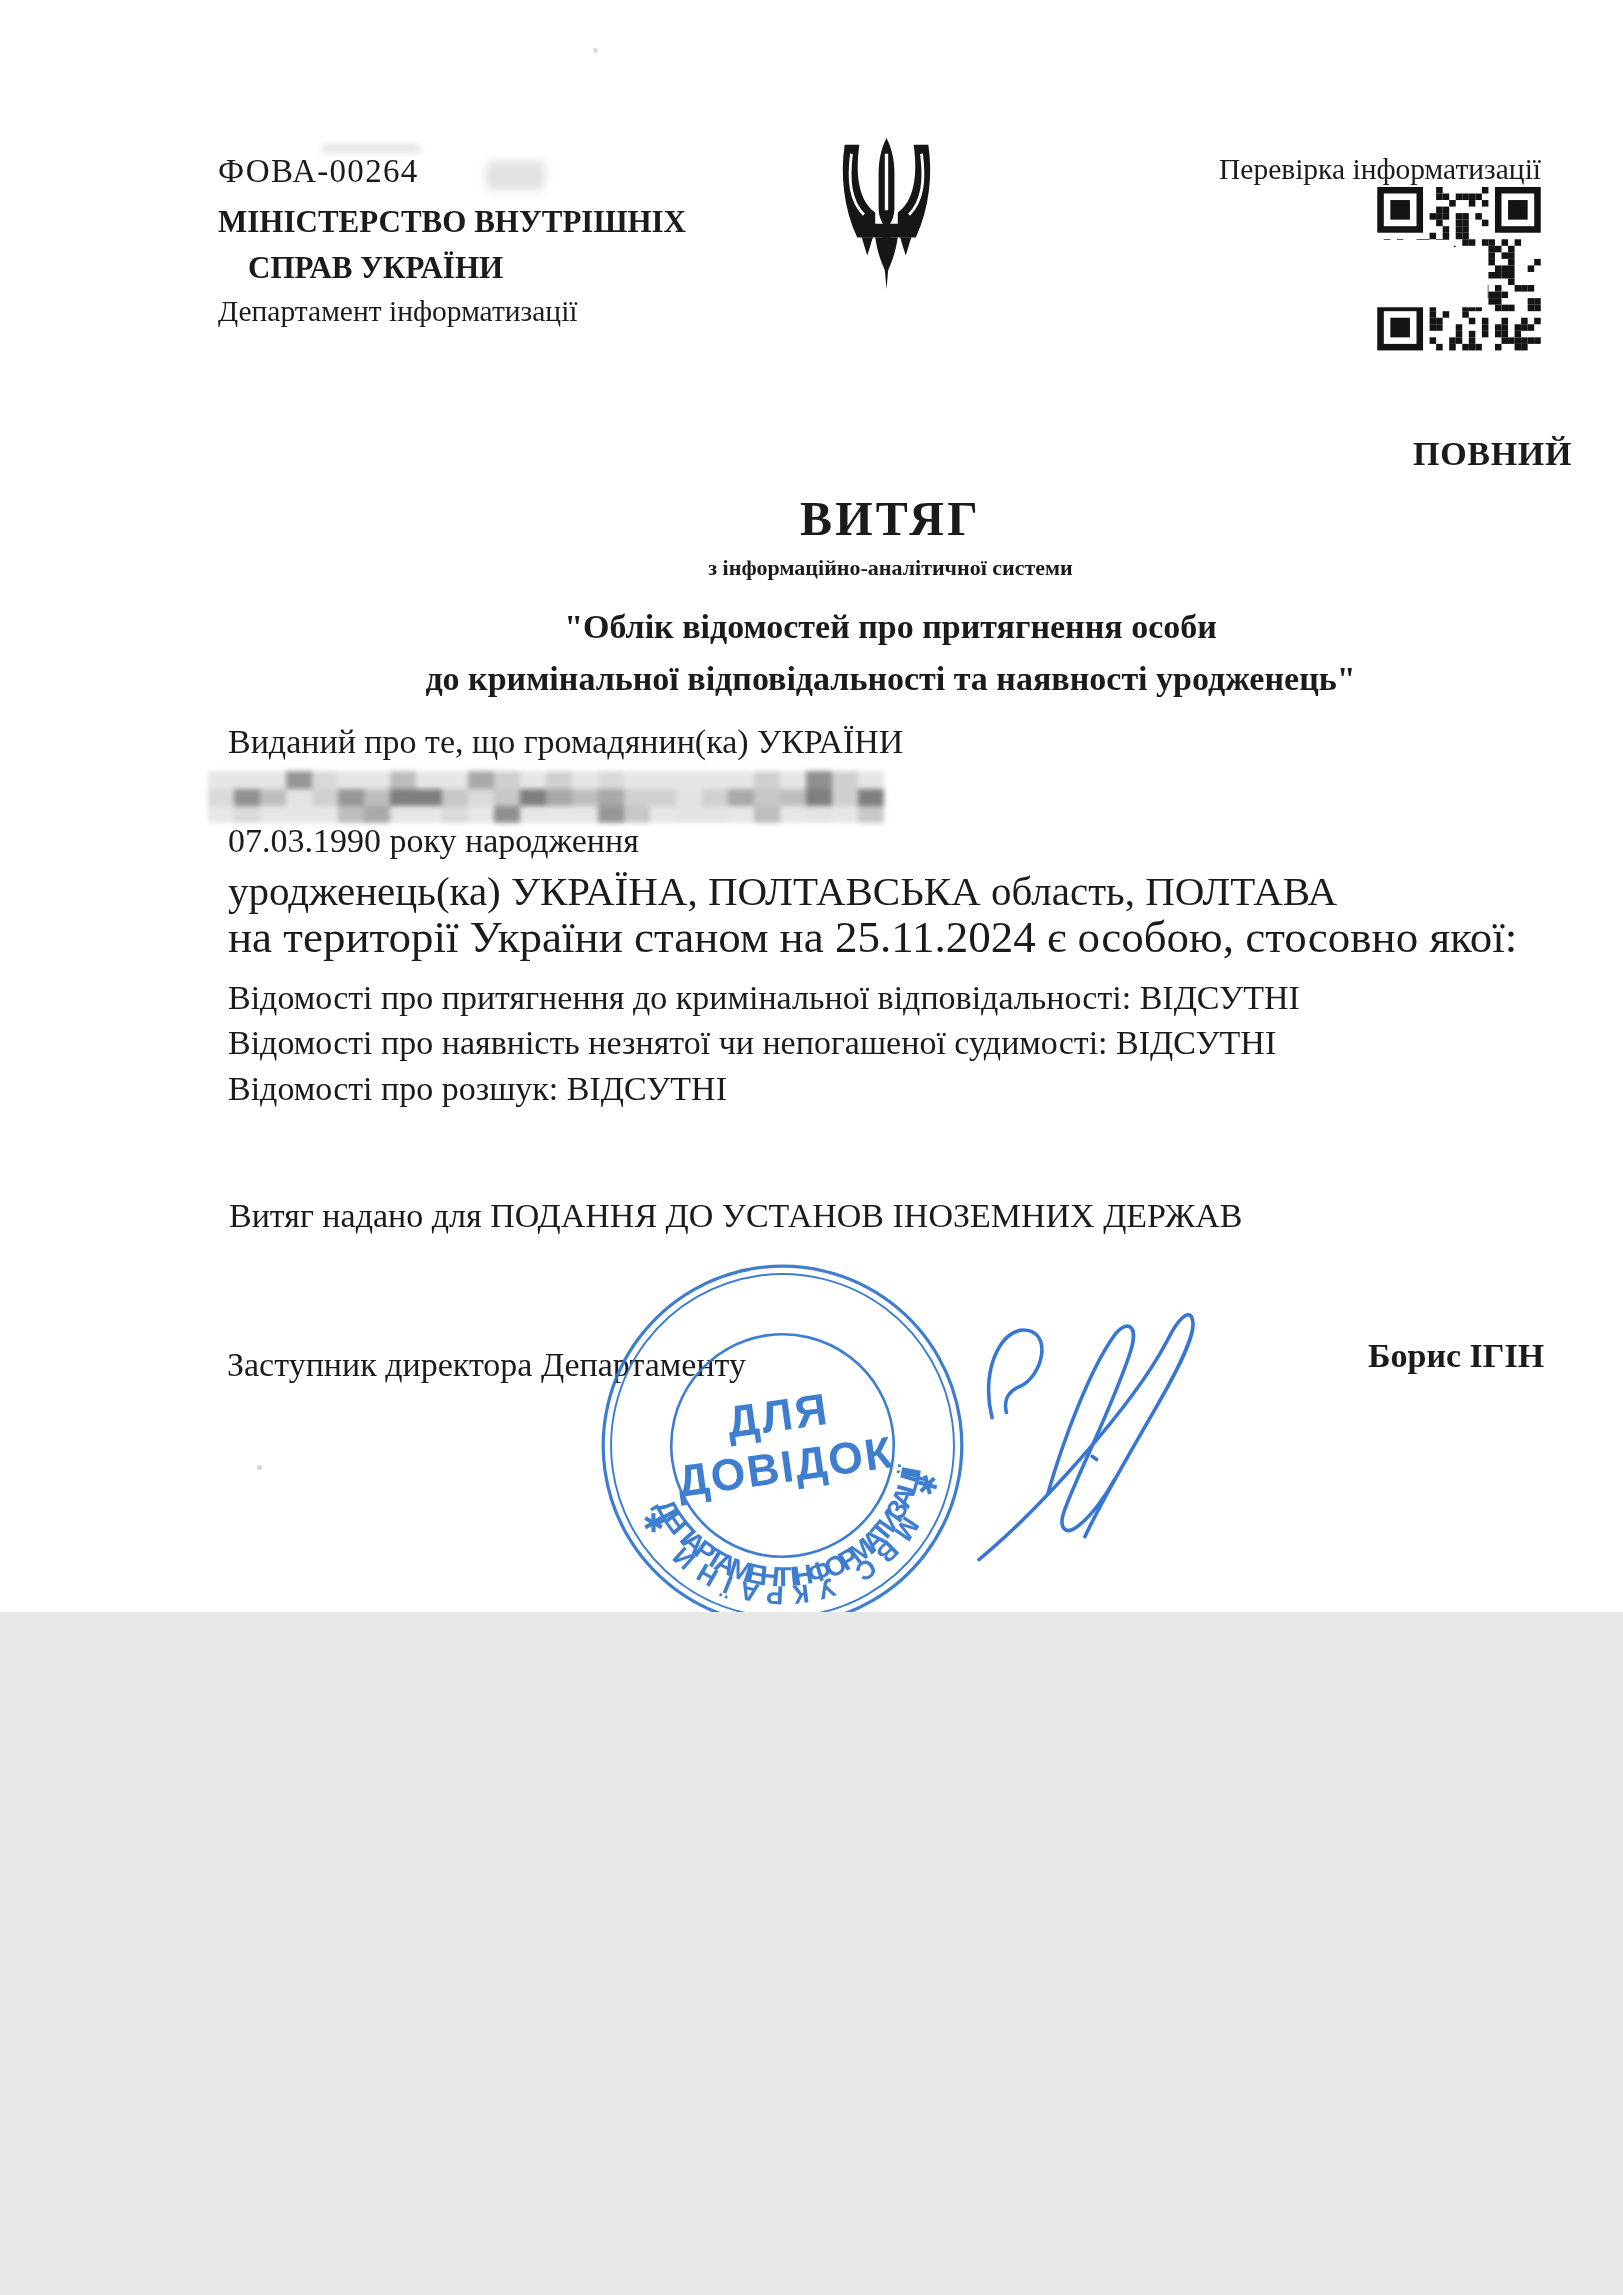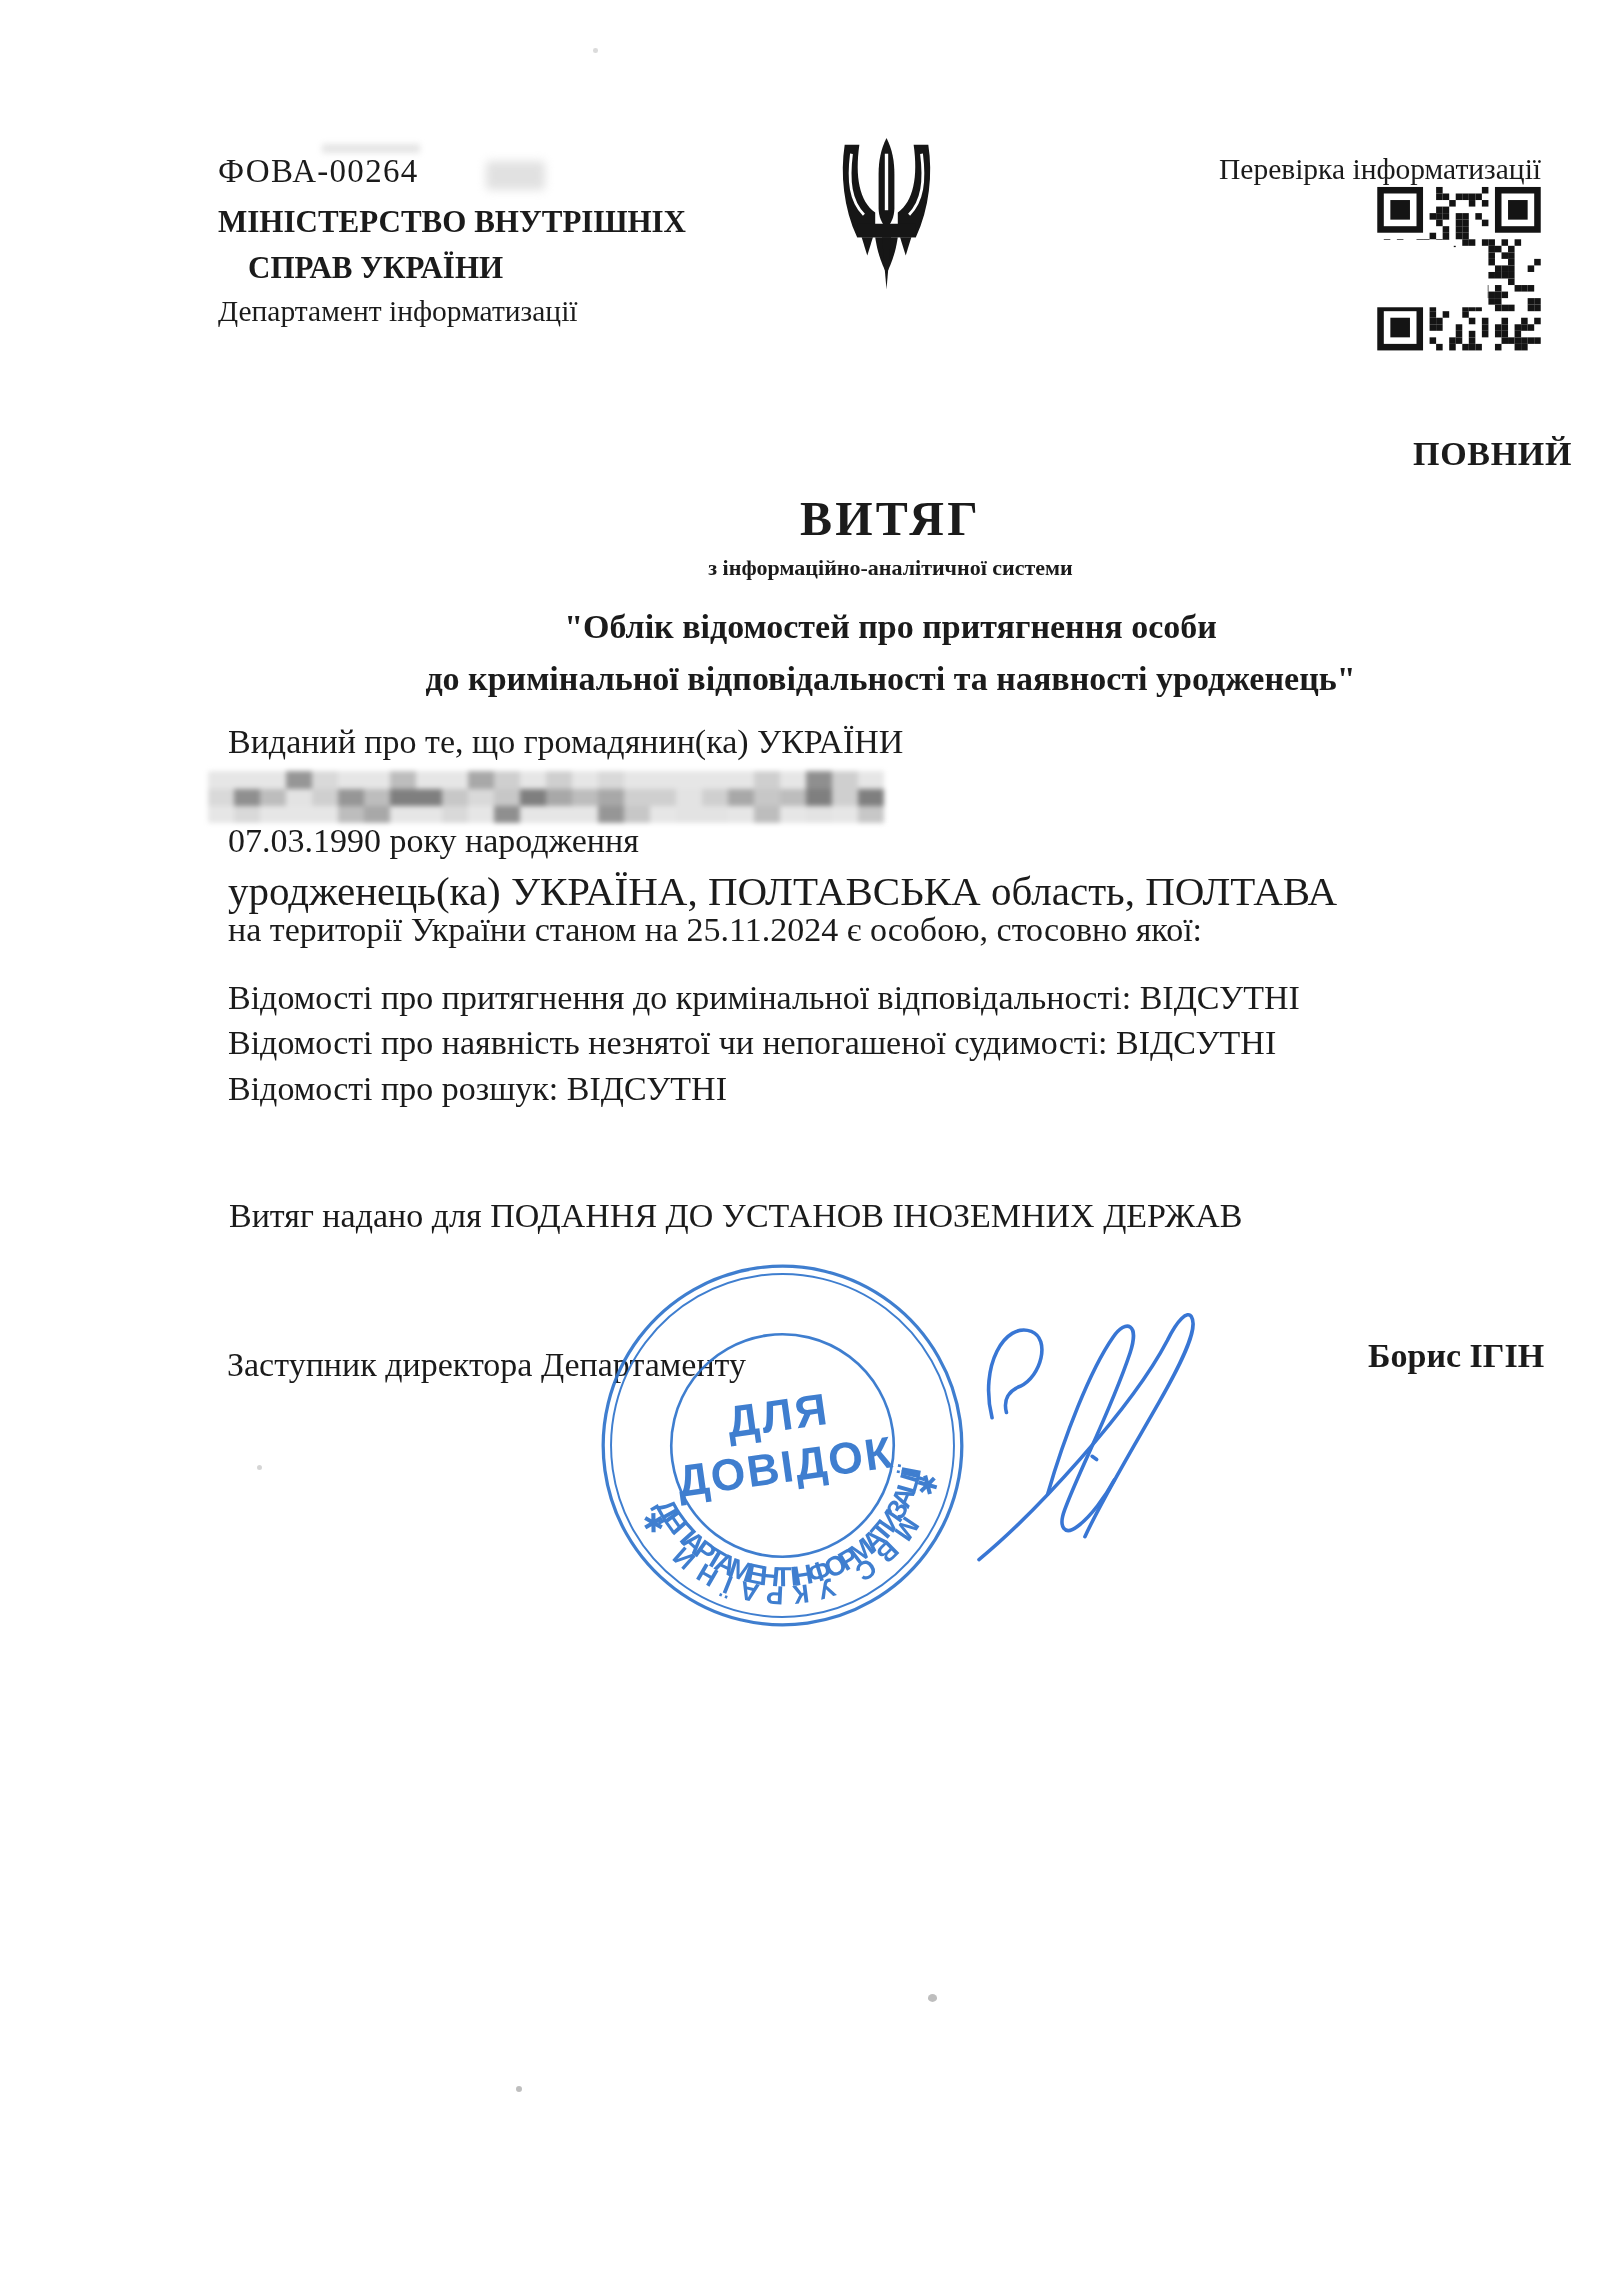--- a/index.html
+++ b/index.html
@@ -1,17 +1,17 @@
 <!DOCTYPE html>
 <html style="font-size:10.5px"><head>
 <meta charset="utf-8">
 <style>
   html,body{margin:0;padding:0;background:#e8e8e8;}
   .page{
-    position:relative;width:1624px;height:2295px;margin:0 auto;background:#ffffff;
+    position:relative;width:1624px;height:1612px;margin:0 auto;background:#ffffff;
     font-family:"Liberation Serif","DejaVu Serif",serif;color:#1b1b1b;overflow:hidden;
   }
   .abs{position:absolute;}
   .scan-text{white-space:nowrap;}
   
   .form-code{left:218px;top:153px;font-size:33px;letter-spacing:1.3px;}
   .form-code-redact{left:486px;top:161px;width:59px;height:29px;background:#bdbdbd;opacity:.45;filter:blur(4.6px);border-radius:3.9px;}
   .smudge-a{left:322px;top:144px;width:98px;height:9.2px;background:#c9c9c9;opacity:.5;filter:blur(3.3px);}
   .ministry1{left:218px;top:204px;font-size:31px;font-weight:bold;}
   .ministry2{left:218px;top:250px;font-size:31px;font-weight:bold;margin-left:30px;}
@@ -27,21 +27,21 @@
   .doc-title{position:absolute;left:0;top:491px;width:100%;font-size:48px;font-weight:bold;letter-spacing:3.3px;}
   .sub1{position:absolute;left:0;top:555px;width:100%;font-size:22px;font-weight:bold;}
   .sub2{position:absolute;left:0;top:608px;width:100%;font-size:34px;font-weight:bold;}
   .sub3{position:absolute;left:0;top:660px;width:100%;font-size:34px;font-weight:bold;}
   
   .issued{left:228px;top:723px;font-size:34px;}
   .name-redacted{left:208px;top:771px;width:682px;height:52px;overflow:hidden;filter:blur(2.6px);border-radius:2.6px;}
   .name-redacted .px{float:left;width:26px;height:17.7px;}
   .birth{left:228px;top:822px;font-size:34px;}
   .birthplace{left:228px;top:867px;font-size:41px;}
-  .statusline{left:228px;top:911px;font-size:34px;}
+  .statusline{left:228px;top:911px;font-size:45px;}
   .rec1{left:228px;top:979px;font-size:34px;}
   .rec2{left:228px;top:1024px;font-size:34px;}
   .rec3{left:228px;top:1070px;font-size:34px;}
   .purpose{left:229px;top:1197px;font-size:34px;}
   .sig-title{left:227px;top:1346px;font-size:34px;}
   .sig-name{left:1368px;top:1337px;font-size:34px;font-weight:bold;}
   .stamp{left:596px;top:1259px;opacity:.92;}
   .signature{left:943px;top:1277px;}
   .speck{background:#8a8a8a;border-radius:50%;opacity:.55;filter:blur(0.7px);}
   .sp1{left:928px;top:1994px;width:9.2px;height:7.9px;}

